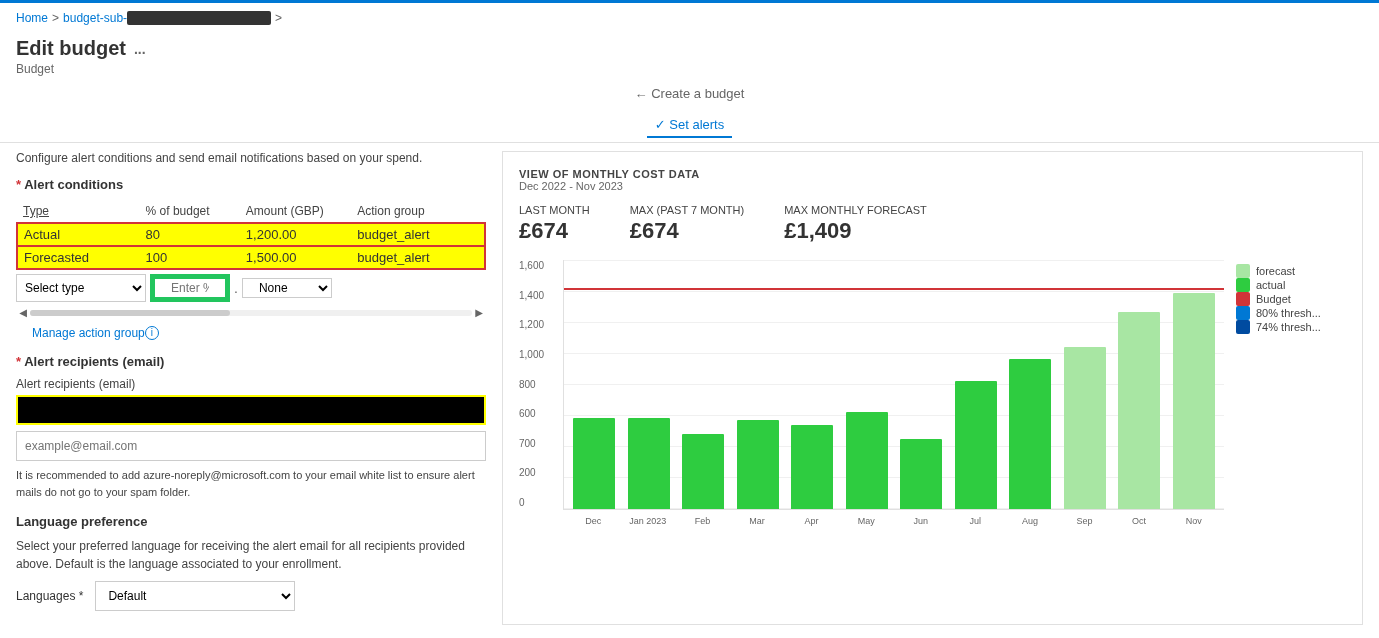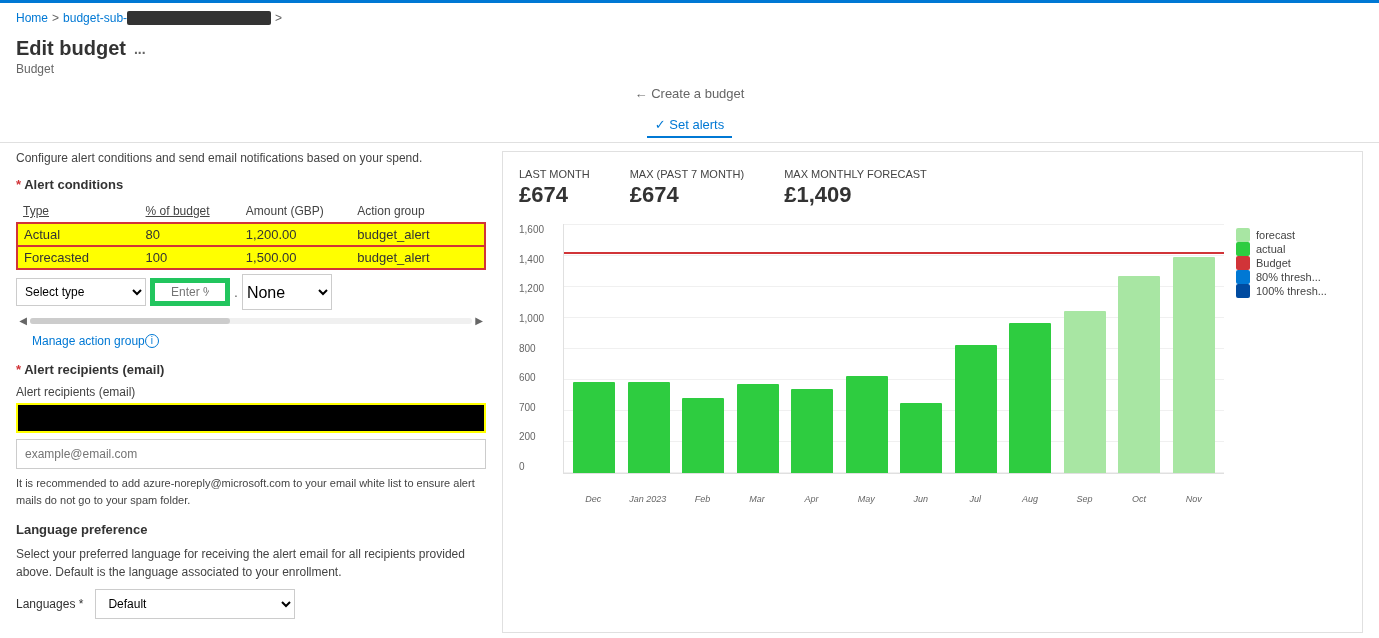--- a/index.html
+++ b/index.html
@@ -25,32 +25,32 @@
     .left-panel { width: 470px; flex-shrink: 0; }
 
     .description { font-size: 12px; color: #444; margin-bottom: 12px; }
 
     .section-label { font-size: 13px; font-weight: 600; color: #333; margin-bottom: 8px; }
 
     .alert-conditions-table { width: 100%; border-collapse: collapse; margin-bottom: 4px; }
     .alert-conditions-table th { text-align: left; font-size: 12px; font-weight: 500; color: #444; padding: 4px 6px; border-bottom: 1px solid #ccc; }
     .alert-conditions-table td { padding: 4px 6px; font-size: 13px; }
     .alert-conditions-table .col-type { width: 110px; text-decoration: underline; }
-    .alert-conditions-table .col-pct { width: 90px; text-decoration: underline; }
+    .alert-conditions-table .col-pct { width: 90px; }
     .alert-conditions-table .col-amount { width: 100px; }
     .alert-conditions-table .col-action { width: 120px; }
 
     .highlighted-row { background: #ffff00; border: 2px solid #d13438; }
     .highlighted-row td { padding: 3px 6px; }
 
     .new-row { display: flex; align-items: center; gap: 4px; margin-top: 4px; }
     .select-type-dropdown { width: 130px; height: 28px; border: 1px solid #ccc; font-size: 12px; padding: 0 4px; background: #fff; }
     .enter-pct-input { width: 80px; height: 28px; border: 5px solid #22c55e; font-size: 12px; padding: 0 16px; color: #999; }
     .dot-sep { font-size: 14px; color: #666; }
-    .none-dropdown { width: 90px; height: 36px; border: 1px solid #ccc; font-size: 16px; padding: 0 0; background: #fff; }
+    .none-dropdown { width: 90px; height: 20px; border: 1px solid #ccc; font-size: 12px; padding: 0 12px; background: #fff; }
 
     .scrollbar-hint { display: flex; align-items: center; margin: 4px 0; }
     .scrollbar-track { flex: 1; height: 6px; background: #f0f0f0; border-radius: 3px; position: relative; }
     .scrollbar-thumb { width: 200px; height: 6px; background: #ccc; border-radius: 3px; }
     .scroll-arrow { width: 14px; height: 14px; font-size: 10px; color: #666; cursor: pointer; text-align: center; line-height: 14px; }
 
     .manage-link { color: #0078d4; font-size: 12px; cursor: pointer; display: flex; align-items: center; gap: 0; margin: 6px 16px 14px; }
     .manage-link .info-icon { width: 14px; height: 14px; border: 1px solid #0078d4; border-radius: 50%; font-size: 10px; text-align: center; line-height: 12px; color: #0078d4; }
 
     .section-block { margin-bottom: 14px; }
@@ -80,21 +80,21 @@
     .chart-area { position: relative; display: flex; gap: 12px; }
     .chart-canvas { flex: 1; position: relative; height: 280px; }
     .y-axis { position: absolute; left: 0; top: 0; bottom: 32px; display: flex; flex-direction: column; justify-content: space-between; font-size: 10px; color: #666; width: 40px; }
     .chart-body { margin-left: 44px; height: 250px; position: relative; border-left: 1px solid #e0e0e0; border-bottom: 1px solid #e0e0e0; }
     .bars-container { display: flex; align-items: flex-end; height: 100%; padding: 0 4px; gap: 2px; position: relative; }
     .bar-group { display: flex; align-items: flex-end; gap: 1px; flex: 1; }
     .bar { border-radius: 1px 1px 0 0; width: 100%; }
     .bar.actual { background: #2ecc40; }
     .bar.forecast { background: #a8e6a3; }
     .budget-line { position: absolute; left: 0; right: 0; height: 2px; background: #d13438; }
-    .x-labels { display: flex; margin-left: 44px; gap: 2px; padding: 18px 4px; font-style: italic; }
+    .x-labels { display: flex; margin-left: 44px; gap: 2px; padding: 4px 4px; }
     .x-label { flex: 1; text-align: center; font-size: 9px; color: #666; padding-top: 2px; }
     .chart-grid-lines { position: absolute; left: 0; right: 0; top: 0; bottom: 0; display: flex; flex-direction: column; justify-content: space-between; pointer-events: none; }
     .grid-line { border-top: 1px solid #f0f0f0; width: 100%; }
 
     .legend { display: flex; flex-direction: column; min-width: 110px; font-size: 11px; color: #444; padding-top: 4px; }
     .legend-item { display: flex; align-items: center; gap: 6px; }
     .legend-box { width: 14px; height: 14px; border-radius: 2px; flex-shrink: 0; }
     .legend-box.forecast { background: #a8e6a3; }
     .legend-box.actual { background: #2ecc40; }
     .legend-box.budget { background: #d13438; }
@@ -214,20 +214,24 @@
           <option>English</option>
           <option>French</option>
           <option>German</option>
           <option>Spanish</option>
         </select>
       </div>
     </div>
   </div>
 
   <div class="right-panel">
+    <div class="chart-header">
+      <div class="chart-title">VIEW OF MONTHLY COST DATA</div>
+      <div class="chart-subtitle">Dec 2022 - Nov 2023</div>
+    </div>
 
     <div class="stats-row">
       <div class="stat-item">
         <div class="stat-label">LAST MONTH</div>
         <div class="stat-value">£674</div>
       </div>
       <div class="stat-item">
         <div class="stat-label">MAX (PAST 7 MONTH)</div>
         <div class="stat-value">£674</div>
       </div>
@@ -333,18 +337,18 @@
         <div class="legend-item">
           <div class="legend-box budget"></div>
           <span>Budget</span>
         </div>
         <div class="legend-item">
           <div class="legend-box thresh80"></div>
           <span>80% thresh...</span>
         </div>
         <div class="legend-item">
           <div class="legend-box thresh100"></div>
-          <span>100% thresh...</span>
+          <span>74% thresh...</span>
         </div>
       </div>
     </div>
   </div>
 </div>
 
 </body></html>

